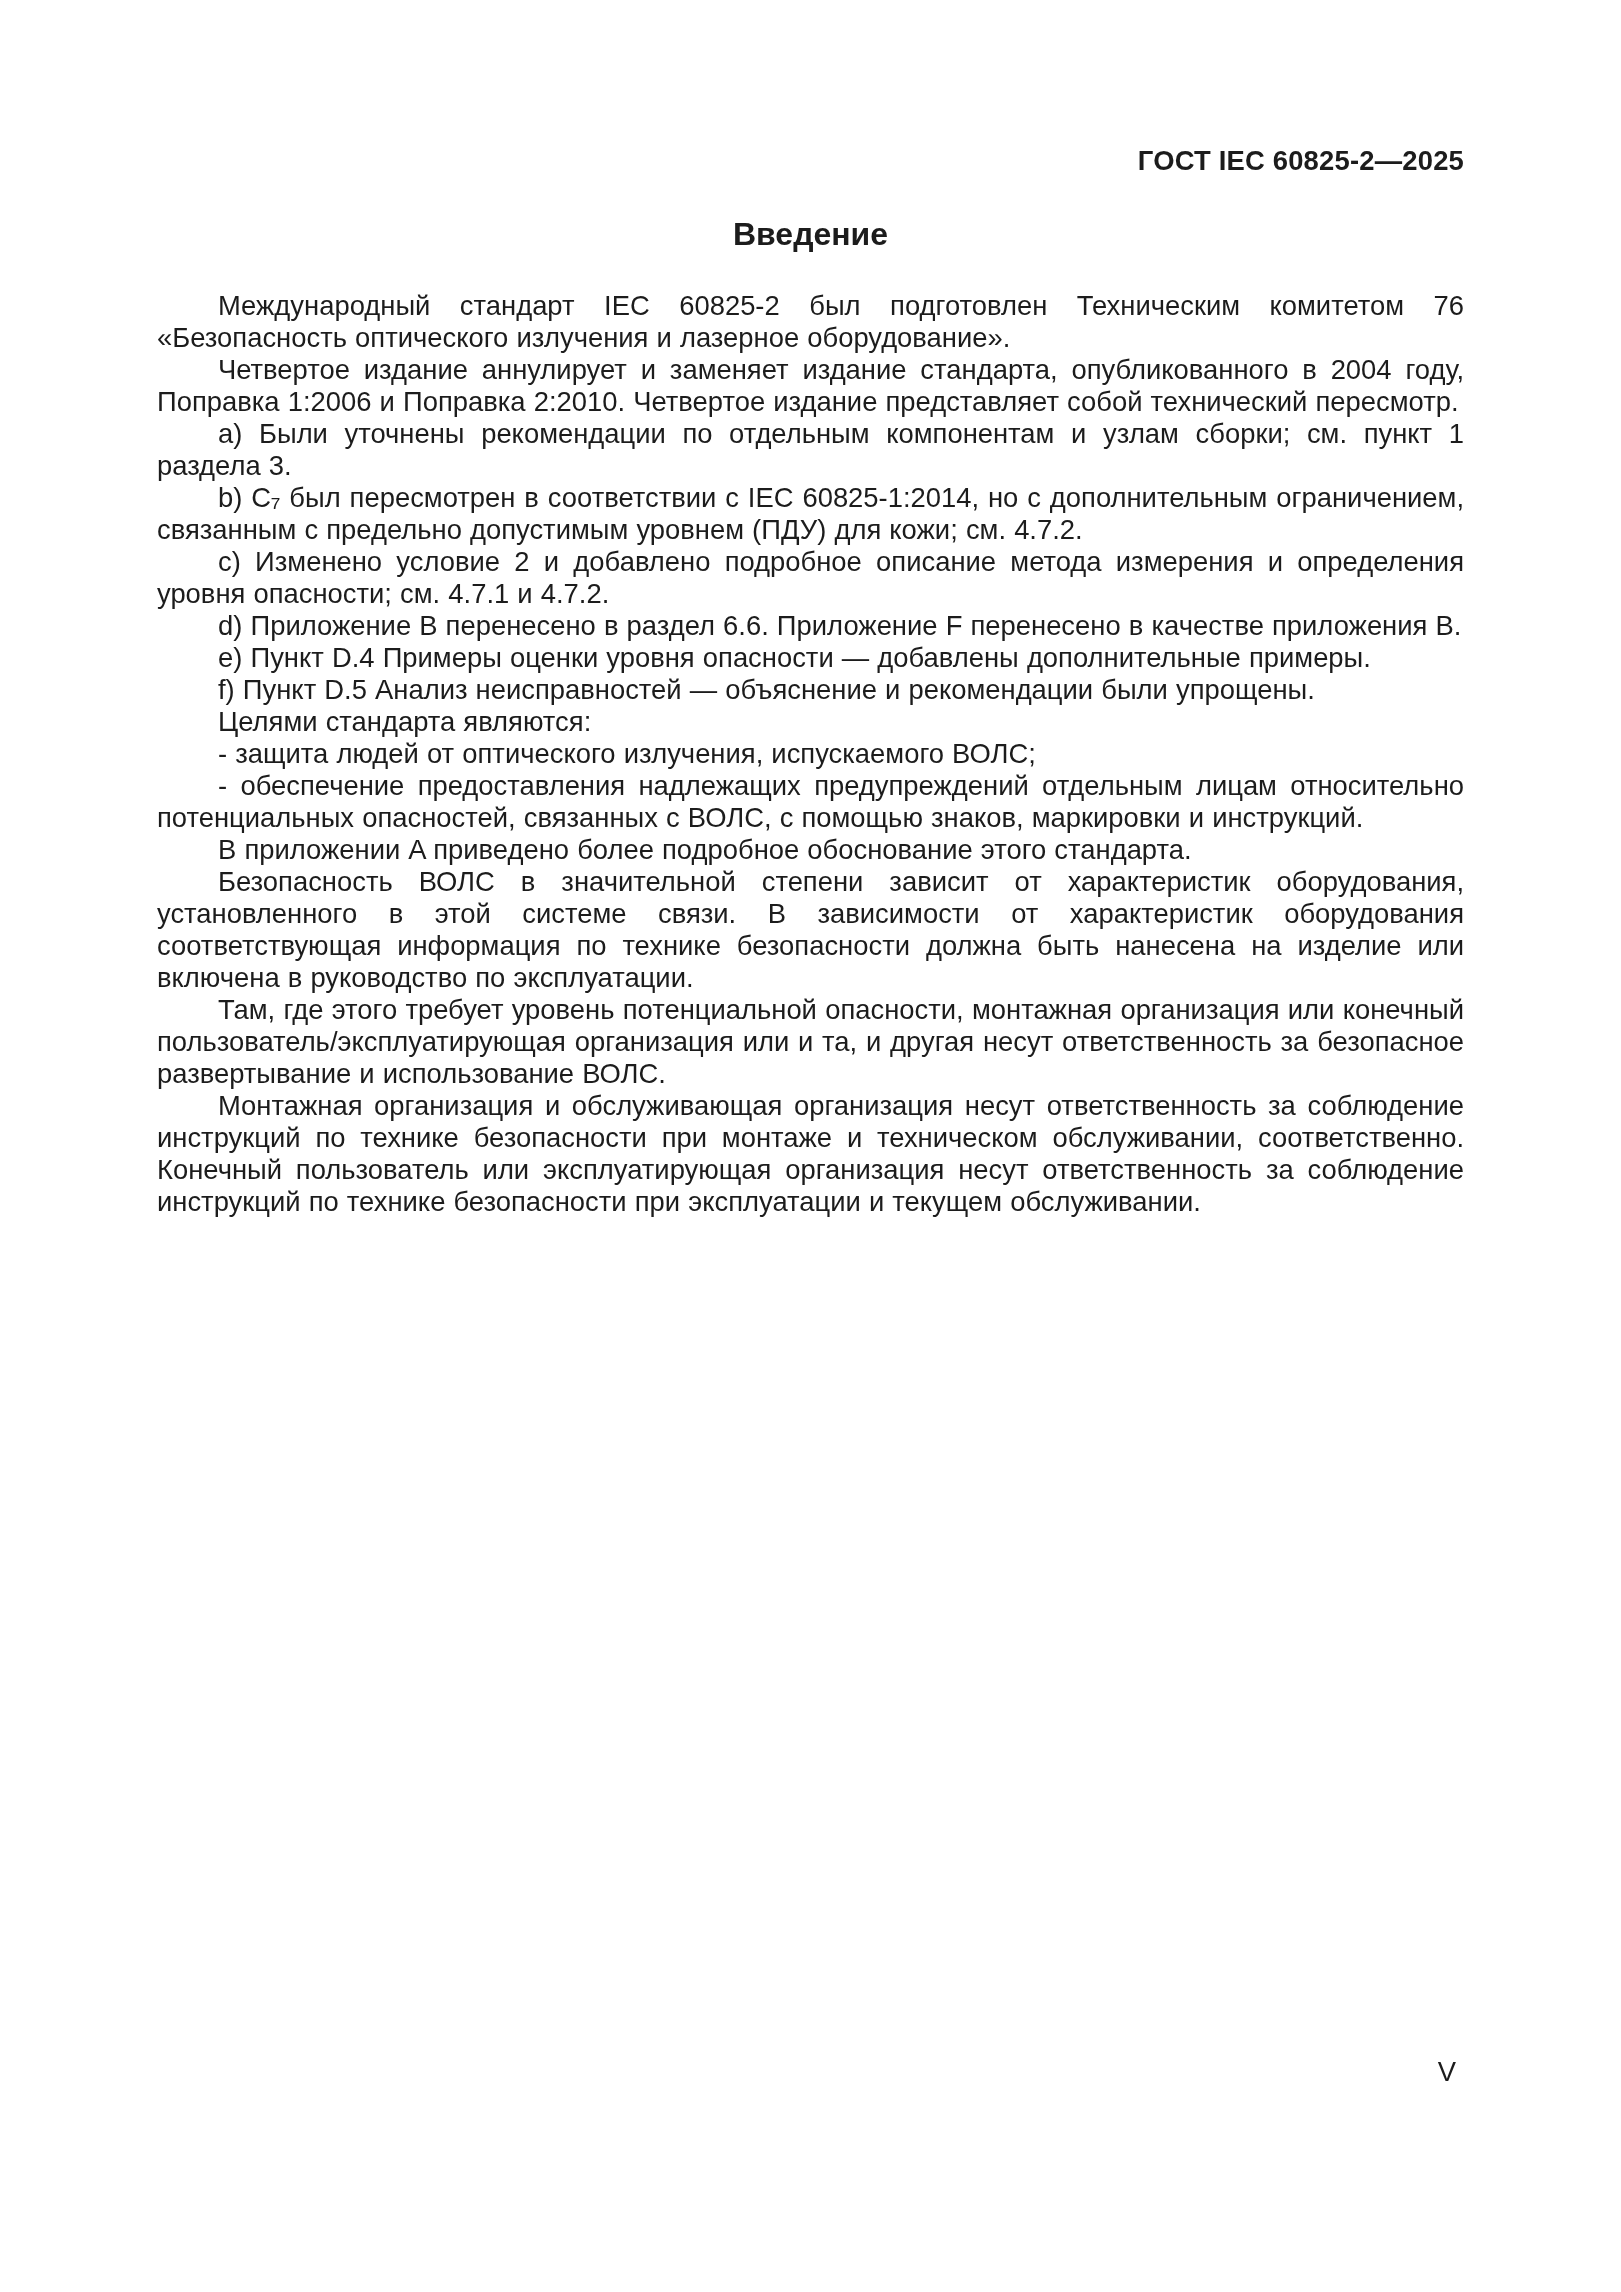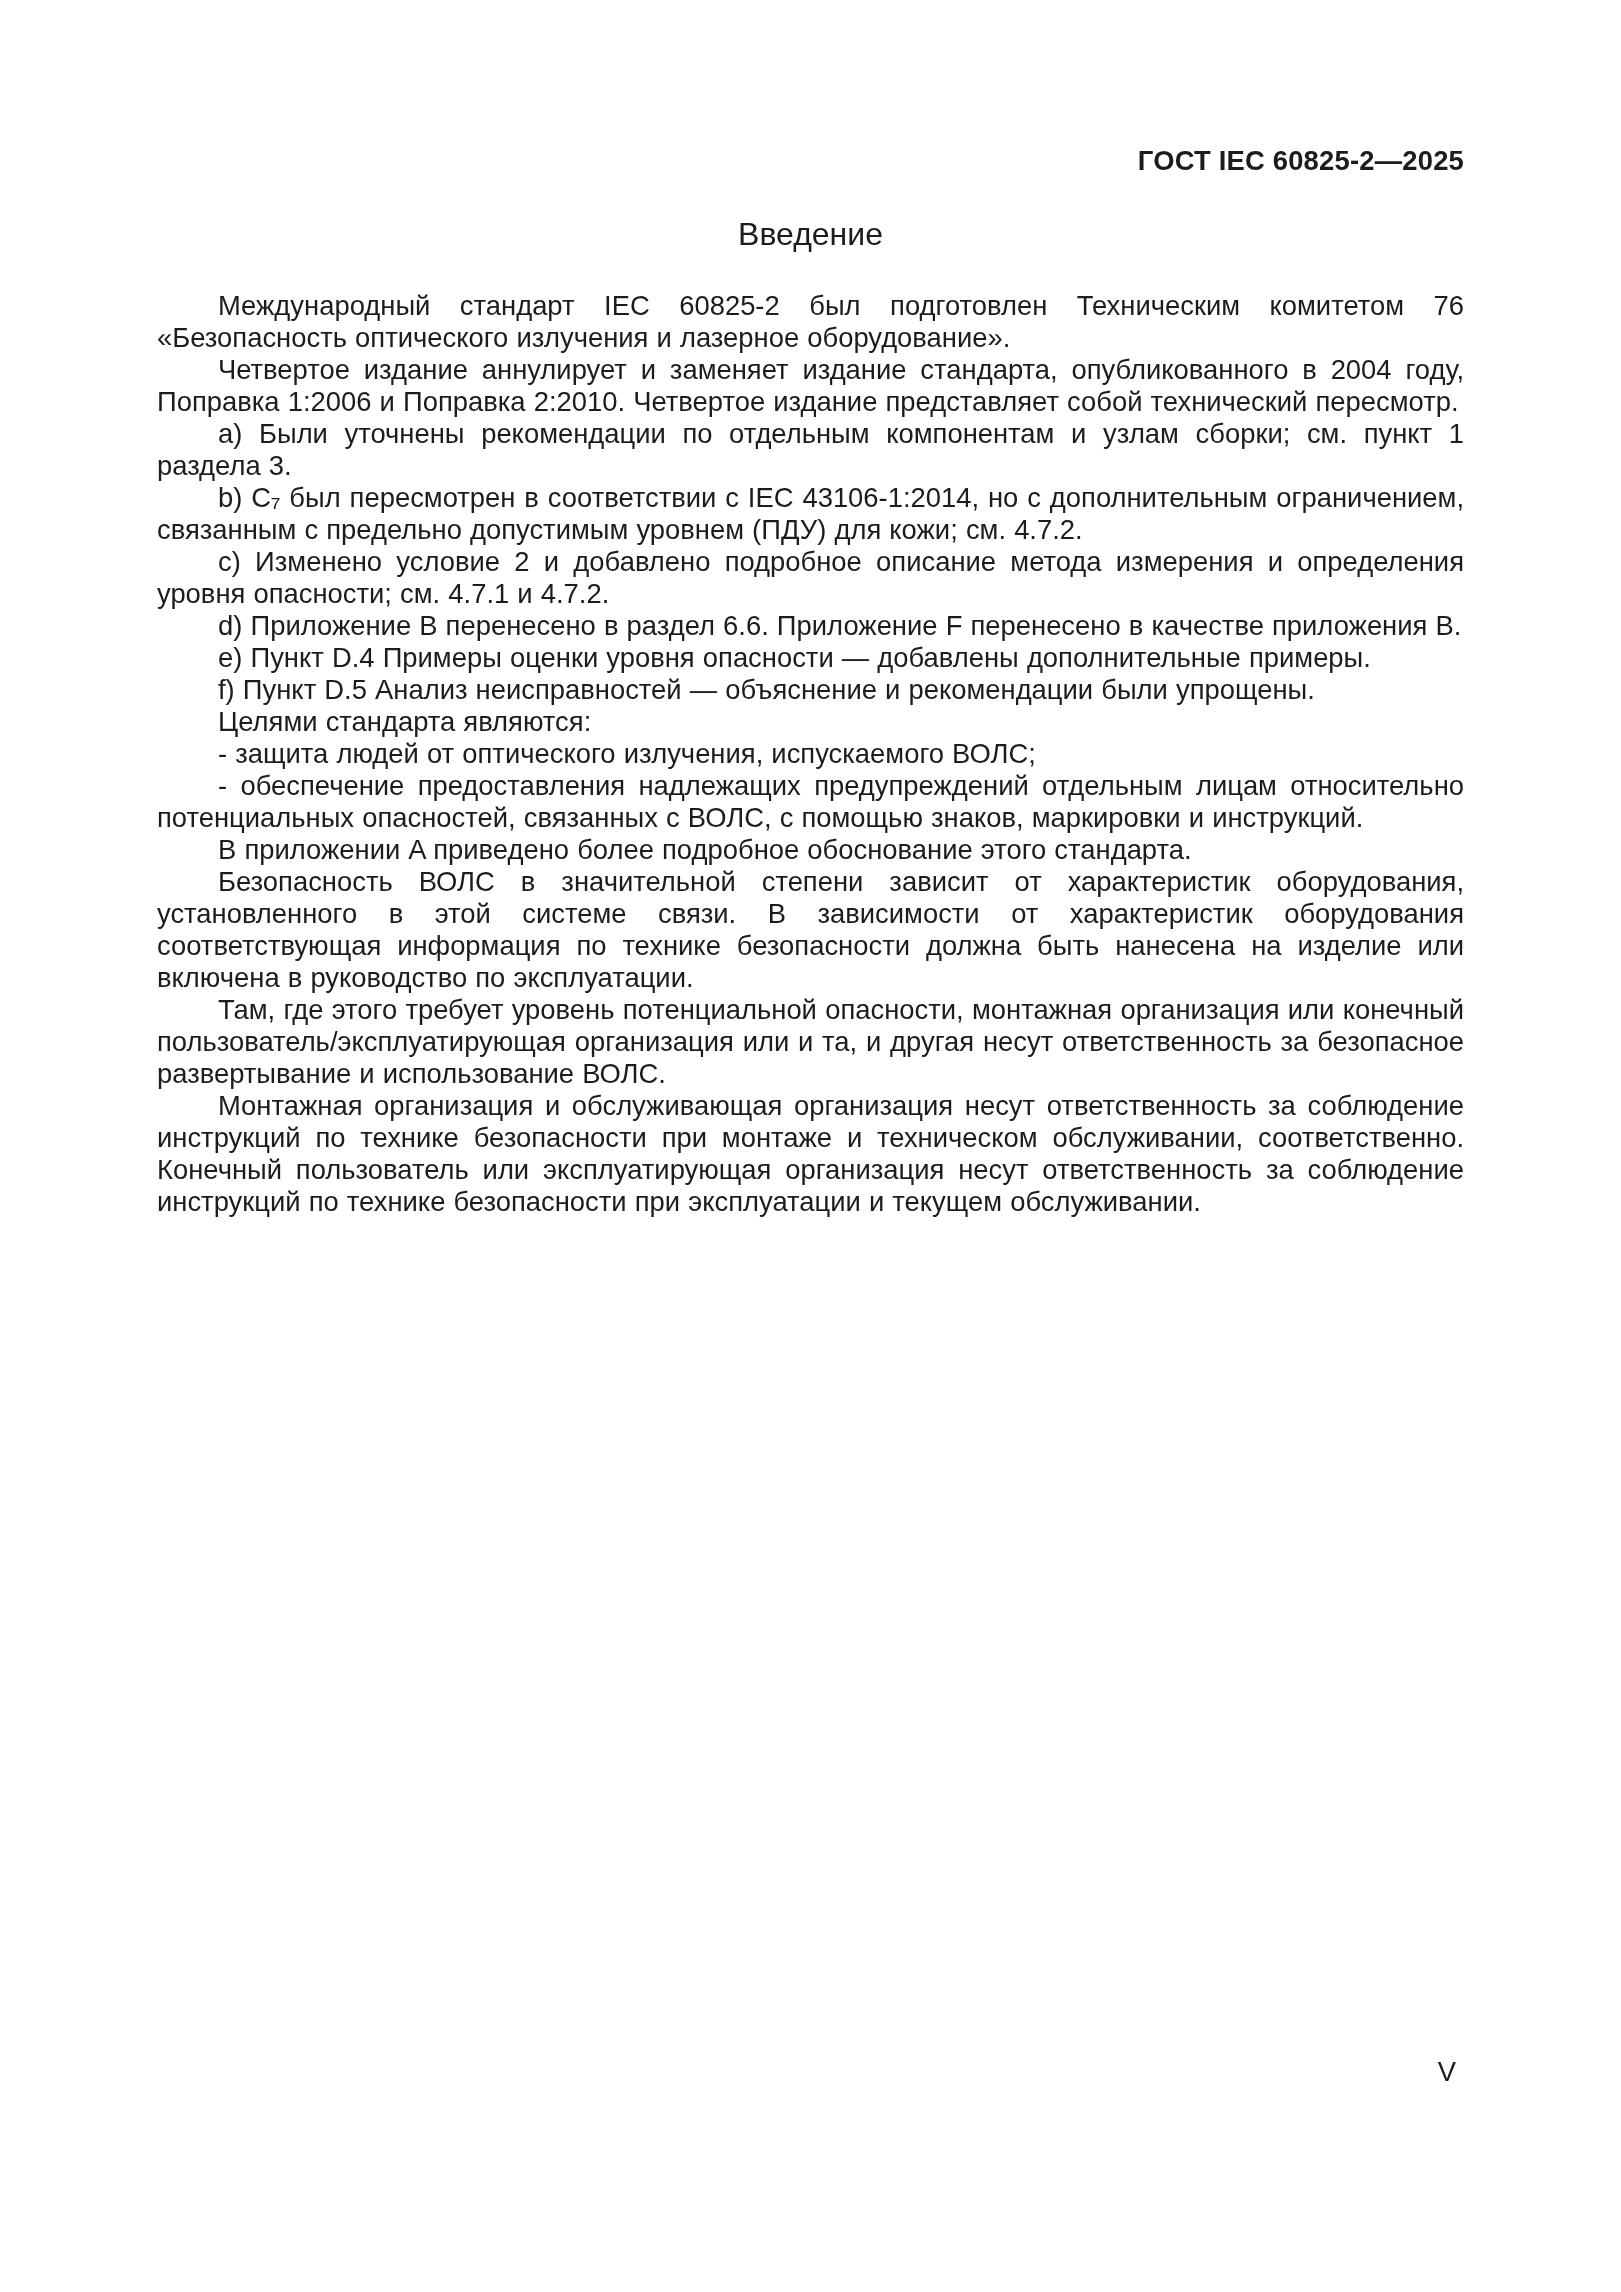--- a/index.html
+++ b/index.html
@@ -25,21 +25,21 @@
   .doc-header {
     text-align: right;
     font-weight: bold;
     font-size: 27.4px;
     line-height: 32px;
     letter-spacing: 0.2px;
   }
 
   .doc-title {
     text-align: center;
-    font-weight: normal;
+    font-weight: bold;
     font-size: 32px;
     line-height: 37px;
     margin-top: 39px;
   }
 
   .doc-body {
     margin-top: 37px;
   }
 
   .doc-body p {
@@ -66,21 +66,21 @@
 <div class="page">
 
   <div class="doc-header">ГОСТ IEC 60825-2—2025</div>
 
   <h1 class="doc-title">Введение</h1>
 
   <div class="doc-body">
     <p>Международный стандарт IEC 60825-2 был подготовлен Техническим комитетом 76 «Безопасность оптического излучения и лазерное оборудование».</p>
     <p>Четвертое издание аннулирует и заменяет издание стандарта, опубликованного в 2004 году, Поправка 1:2006 и Поправка 2:2010. Четвертое издание представляет собой технический пересмотр.</p>
     <p>a) Были уточнены рекомендации по отдельным компонентам и узлам сборки; см. пункт 1 раздела 3.</p>
-    <p>b) C₇ был пересмотрен в соответствии с IEC 43106-1:2014, но с дополнительным ограничением, связанным с предельно допустимым уровнем (ПДУ) для кожи; см. 4.7.2.</p>
+    <p>b) C₇ был пересмотрен в соответствии с IEC 60825-1:2014, но с дополнительным ограничением, связанным с предельно допустимым уровнем (ПДУ) для кожи; см. 4.7.2.</p>
     <p>c) Изменено условие 2 и добавлено подробное описание метода измерения и определения уровня опасности; см. 4.7.1 и 4.7.2.</p>
     <p>d) Приложение B перенесено в раздел 6.6. Приложение F перенесено в качестве приложения B.</p>
     <p>e) Пункт D.4 Примеры оценки уровня опасности — добавлены дополнительные примеры.</p>
     <p>f) Пункт D.5 Анализ неисправностей — объяснение и рекомендации были упрощены.</p>
     <p>Целями стандарта являются:</p>
     <p>- защита людей от оптического излучения, испускаемого ВОЛС;</p>
     <p>- обеспечение предоставления надлежащих предупреждений отдельным лицам относительно потенциальных опасностей, связанных с ВОЛС, с помощью знаков, маркировки и инструкций.</p>
     <p>В приложении A приведено более подробное обоснование этого стандарта.</p>
     <p>Безопасность ВОЛС в значительной степени зависит от характеристик оборудования, установленного в этой системе связи. В зависимости от характеристик оборудования соответствующая информация по технике безопасности должна быть нанесена на изделие или включена в руководство по эксплуатации.</p>
     <p>Там, где этого требует уровень потенциальной опасности, монтажная организация или конечный пользователь/эксплуатирующая организация или и та, и другая несут ответственность за безопасное развертывание и использование ВОЛС.</p>

